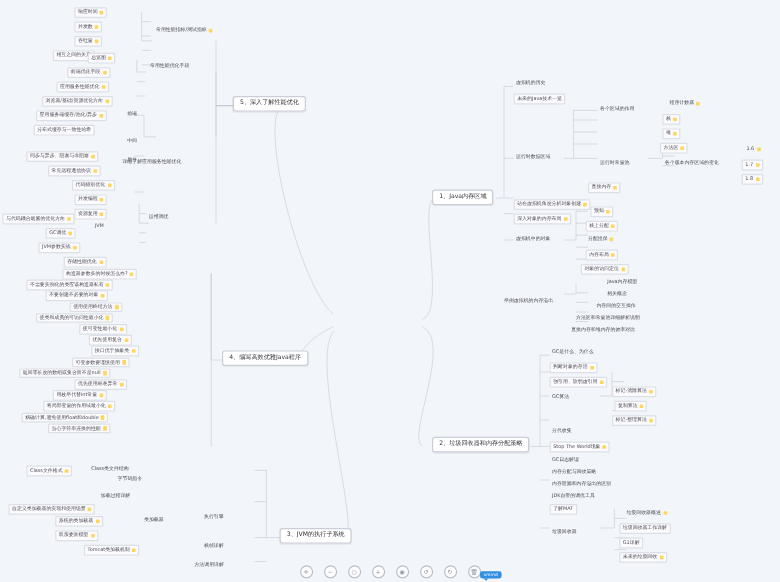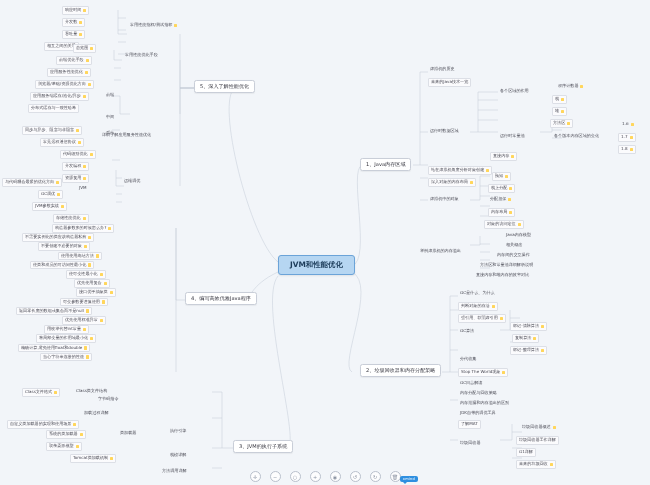--- a/index.html
+++ b/index.html
@@ -121,23 +121,20 @@
       <path d="M540 132 L 552 132 L 552 122 M552 130 L 562 130 M552 138 L 562 138"></path>
       <path d="M470 200 L 480 200 L 480 176 M480 176 L 490 176 M480 186 L 490 186 M480 196 L 490 196 M480 206 L 490 206 M480 216 L 490 216"></path>
       <path d="M470 245 L 480 245 L 480 236 M480 244 L 490 244 M480 252 L 490 252 M480 260 L 490 260 M480 268 L 490 268"></path>
 
       <path d="M442 372 L 450 372 L 450 296 M450 296 L 458 296 M450 310 L 458 310 M450 330 L 458 330 M450 350 L 458 350 M450 372 L 458 372 M450 400 L 458 400 M450 440 L 458 440"></path>
       <path d="M500 330 L 510 330 L 510 310 M510 318 L 520 318 M510 330 L 520 330 M510 342 L 520 342"></path>
       <path d="M500 440 L 512 440 L 512 424 M512 432 L 522 432 M512 448 L 522 448 M512 458 L 522 458"></path>
     </g>
   </svg>
 
-  <div class="node root" style="left:278px;top:255px;">
-    <span>JVM和性能优化</span>
-  </div>
 
   <div class="node main" style="left:360px;top:158px;">
     <span>1、Java内存区域</span>
   </div>
   <div class="node main" style="left:360px;top:364px;">
     <span>2、垃圾回收器和内存分配策略</span>
   </div>
   <div class="node main" style="left:233px;top:440px;">
     <span>3、JVM的执行子系统</span>
   </div>

